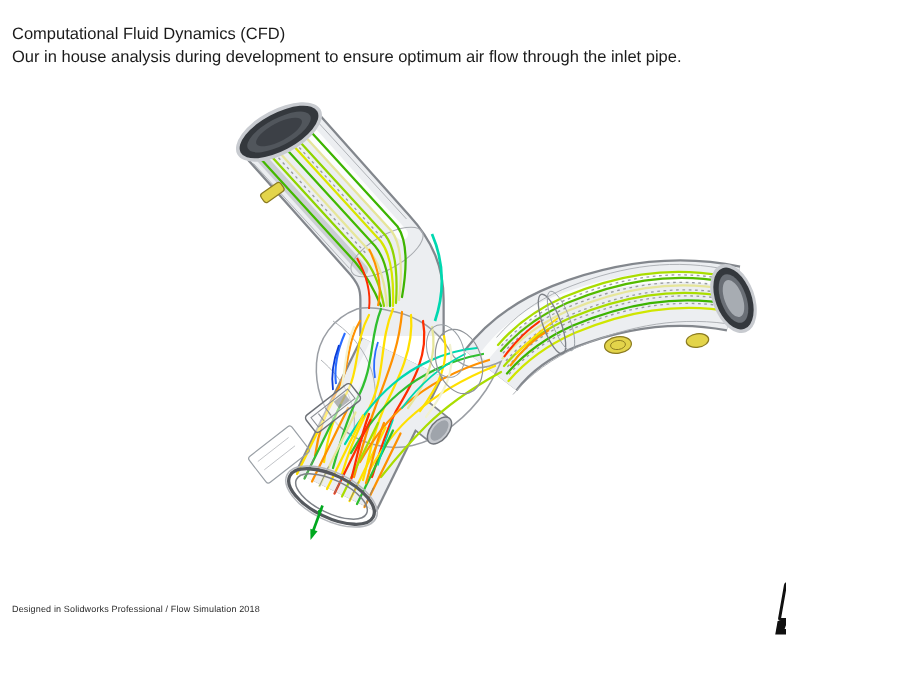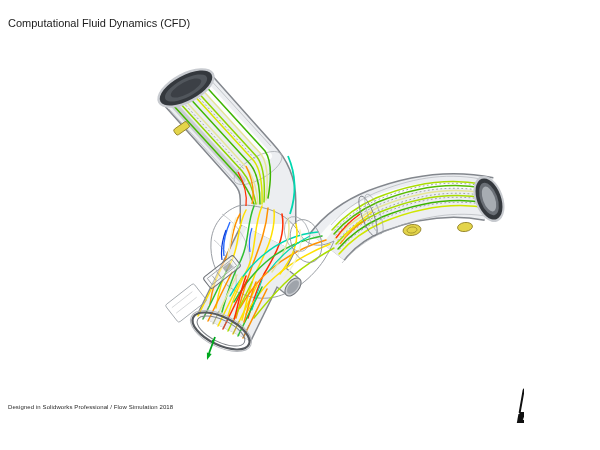--- a/index.html
+++ b/index.html
@@ -26,20 +26,21 @@
   .mesh{stroke:#999c9f;stroke-width:.9;stroke-dasharray:1.8 2.4;}
   .wire{stroke:#a8abb0;stroke-width:.6;}
 </style>
 </head>
 <body>
 
 <div class="stage">
 
   <div class="hdr">
     <div class="t1">Computational Fluid Dynamics (CFD)</div>
+    <div class="t2">Our in house analysis during development to ensure optimum air flow through the inlet pipe.</div>
   </div>
 
   <svg class="render" width="600" height="450" viewBox="0 0 600 450">
 
     <g>
 
       <g stroke="#83878d" fill="none">
         <path d="M 186,88 L 252,162 C 264,175 268,186 268,200 L 268,224" stroke-width="57"></path>
         <path d="M 489,199 C 450,191 412,197 376,211 C 356,219 340,230 327,247" stroke-width="45"></path>
         <path d="M 268,238 L 224,328" stroke-width="61"></path>

